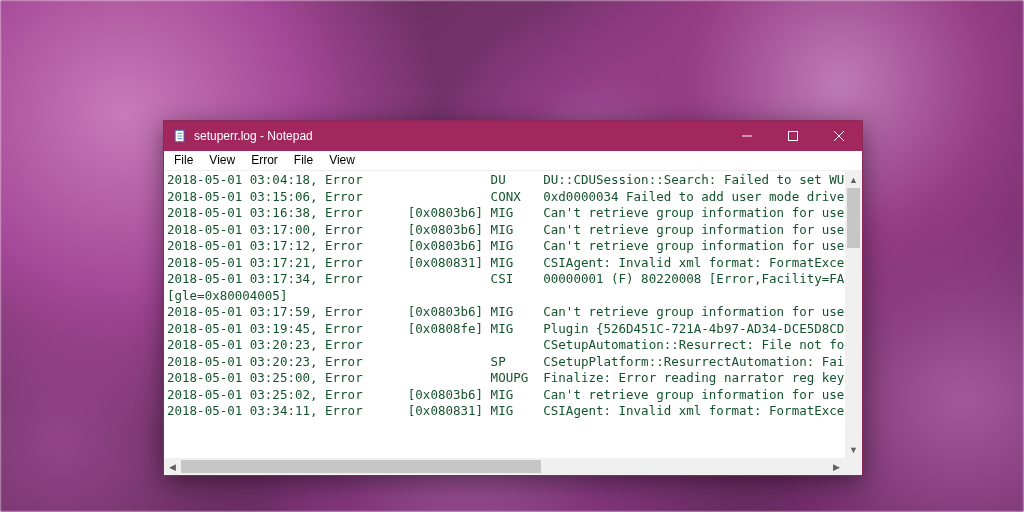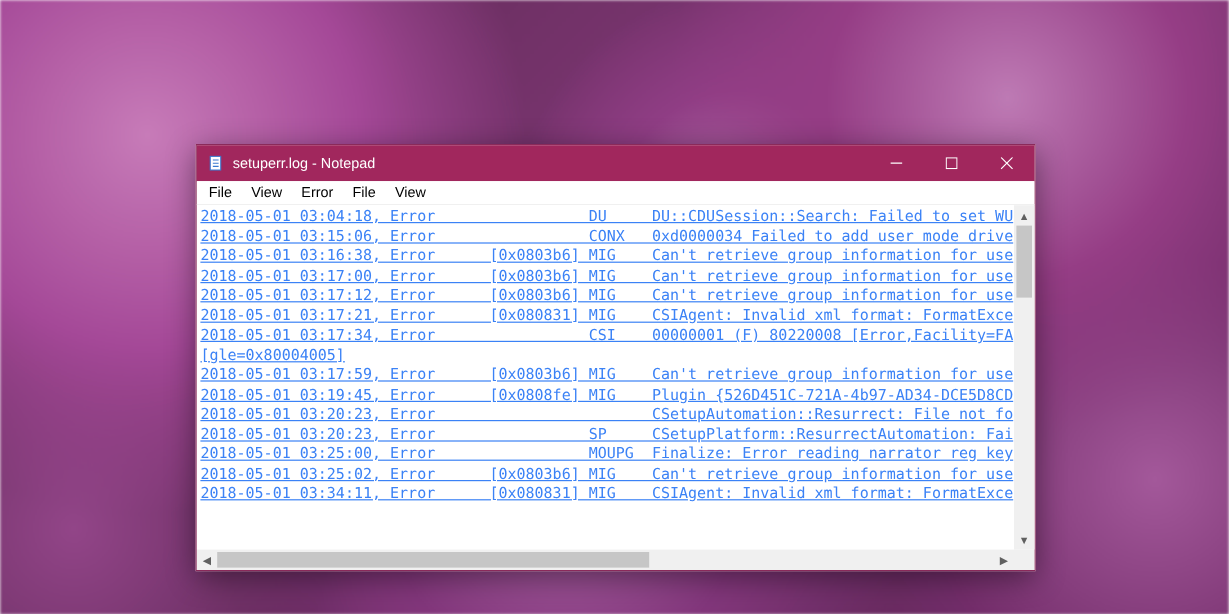--- a/index.html
+++ b/index.html
@@ -67,23 +67,22 @@
 
   .textarea {
     position:absolute;
     top:50px; left:0; right:0; bottom:17px;
     padding:1px 3px 0 3px;
     font-family:Consolas,"Lucida Console",monospace;
     font-size:12.5px;
     line-height:16.5px;
     white-space:pre;
     overflow:hidden;
-    color:#3b82f6;
+    color:#14532d;
     background:#ffffff;
-    text-decoration:underline;
   }
 
   .vscroll {
     position:absolute; top:50px; right:0; bottom:17px;
     width:17px; background:#f0f0f0;
     display:flex; flex-direction:column;
   }
   .vscroll .arr {
     height:17px;
     display:flex; align-items:center; justify-content:center;

